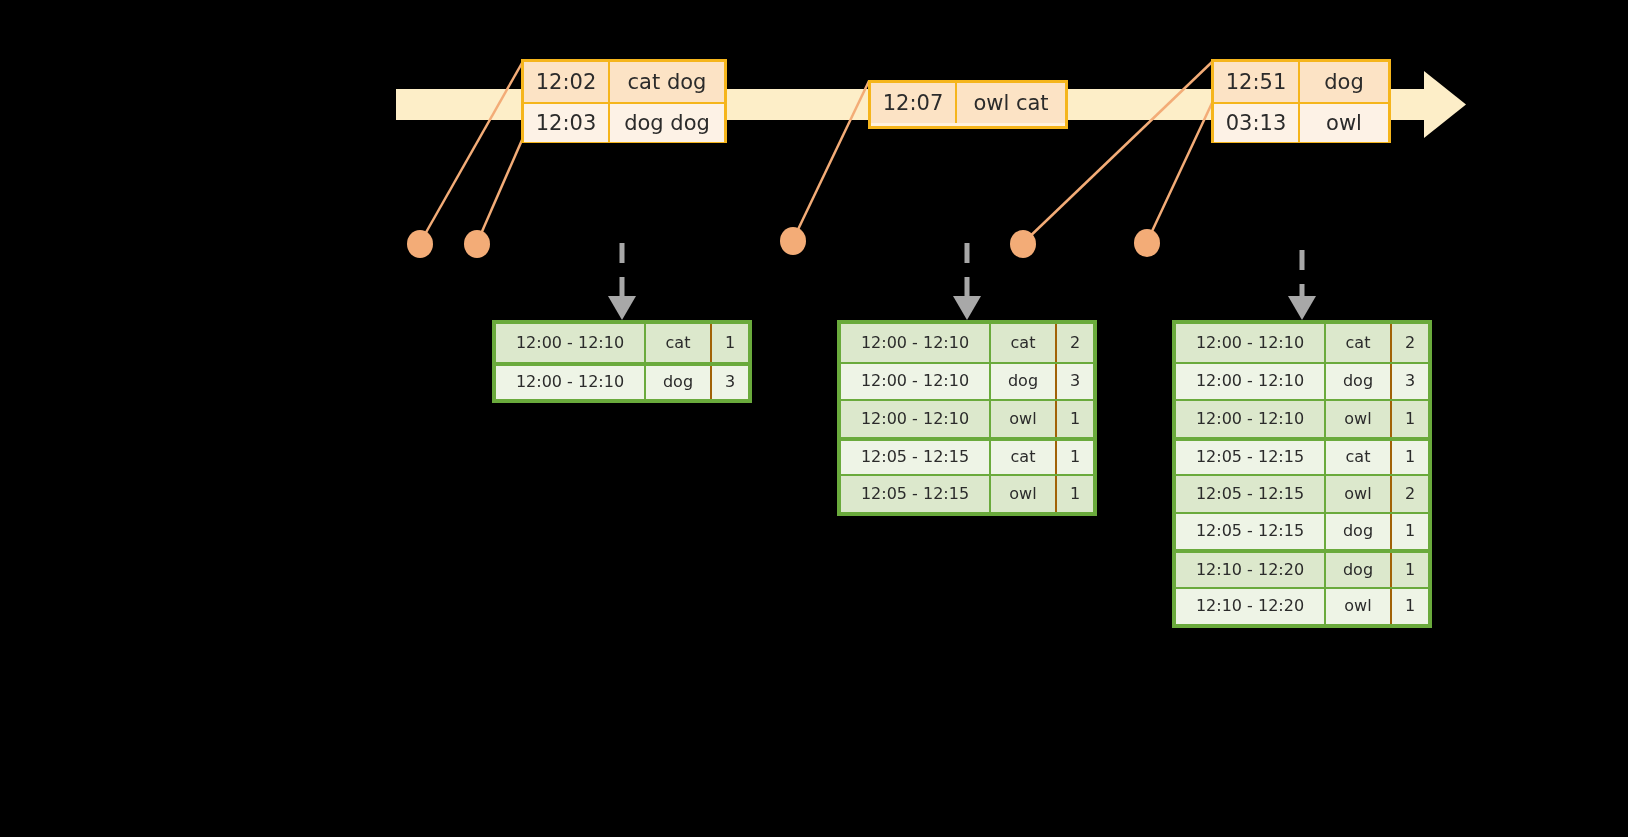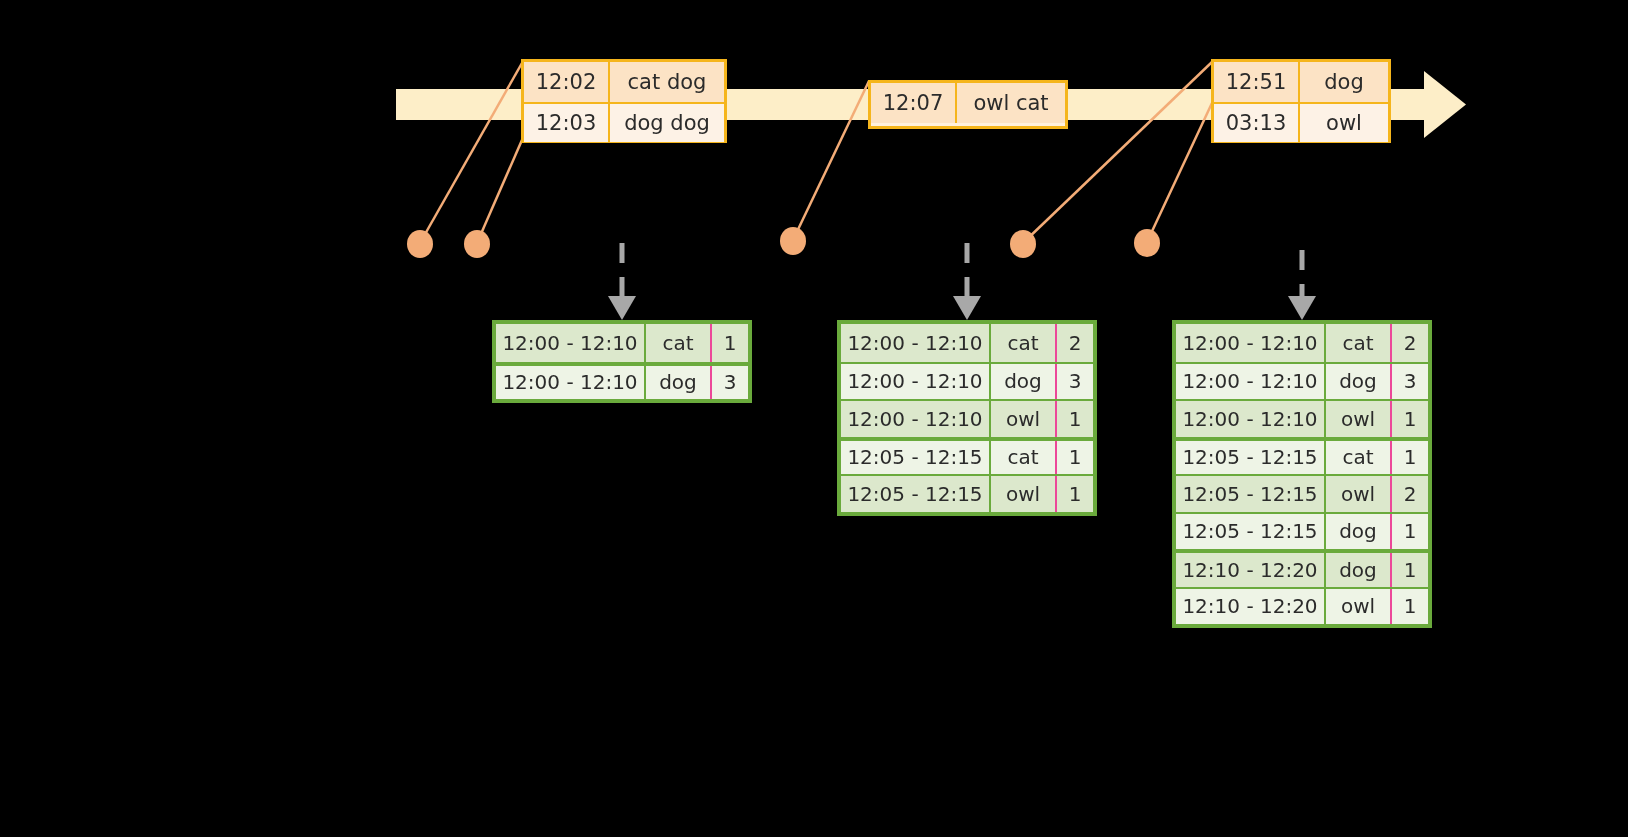--- a/index.html
+++ b/index.html
@@ -70,26 +70,26 @@
     height: 37.5px;
   }
   .res-row + .res-row { border-top: 2px solid #6aaa3c; }
   .res-row.group-end + .res-row { border-top: 4px solid #6aaa3c; }
   .res-win, .res-key, .res-cnt {
     box-sizing: border-box;
     display: flex;
     align-items: center;
     justify-content: center;
     color: #2b2b2b;
-    font-size: 20px;
+    font-size: 16px;
     line-height: 1;
     white-space: nowrap;
   }
   .res-win { border-right: 2px solid #6aaa3c; }
-  .res-key { border-right: 2px solid #ec4899; }
+  .res-key { border-right: 2px solid #a16207; }
   .res-row.shade .res-win, .res-row.shade .res-key, .res-row.shade .res-cnt { background: #dce8cc; }
   .res-row.light .res-win, .res-row.light .res-key, .res-row.light .res-cnt { background: #eef4e6; }
 </style>
 </head>
 <body>
 
 <div id="stage">
 
   <svg class="layer" viewBox="0 0 1628 837">
 

